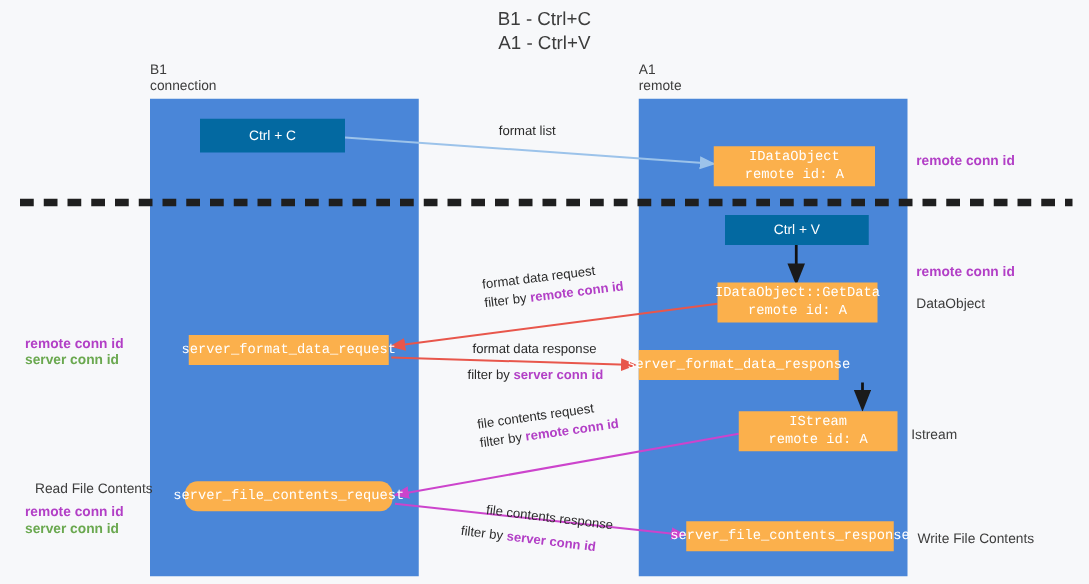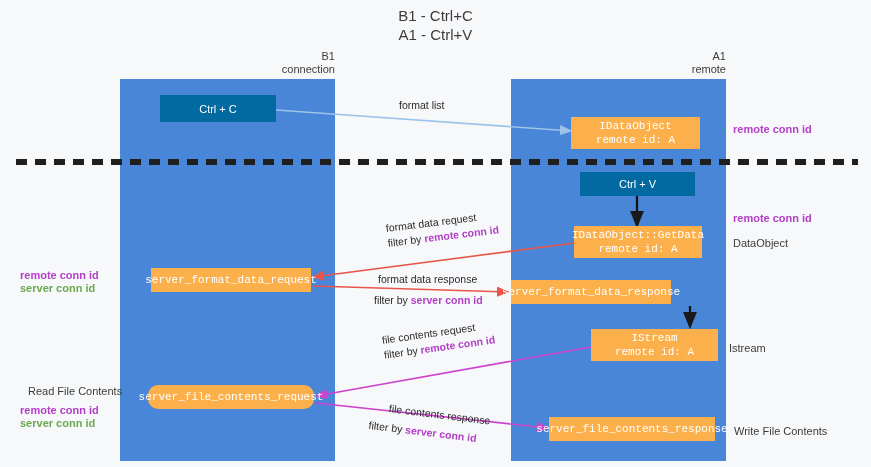--- a/index.html
+++ b/index.html
@@ -17,21 +17,21 @@
 
   
   .title{
     position:absolute;left:0;top:6px;width:871px;
     text-align:center;color:#3c3c3c;font-size:15px;line-height:19px;
     white-space:pre-line;
   }
 
   
   .colhead{
-    position:absolute;text-align:right;color:#3c3c3c;
+    position:absolute;text-align:left;color:#3c3c3c;
     font-size:11px;line-height:13px;white-space:pre-line;
   }
 
   
   .node{
     position:absolute;box-sizing:border-box;
     display:flex;flex-direction:column;align-items:center;justify-content:center;
     color:#ffffff;font-size:11px;line-height:14px;text-align:center;
   }
   .node.green{background:#0369a1;}

